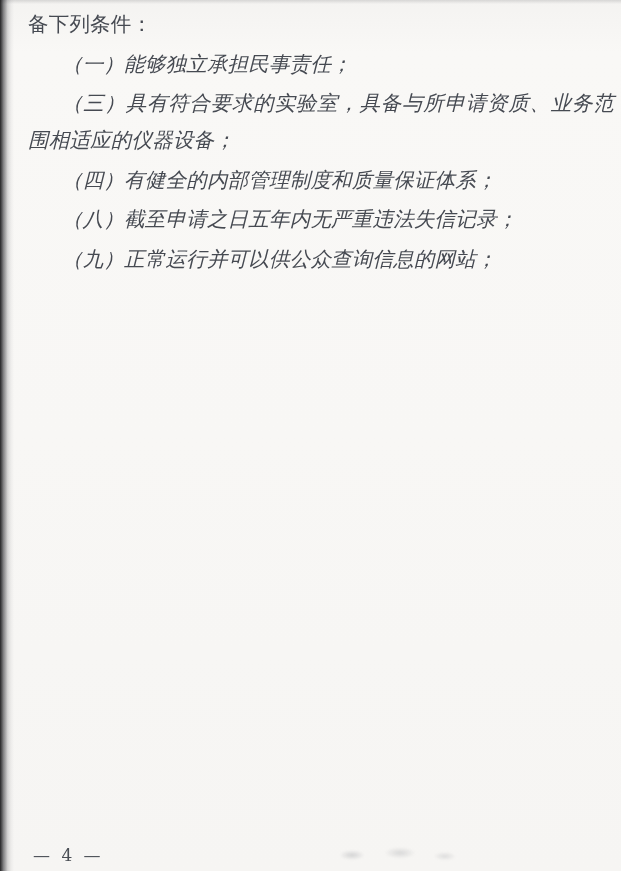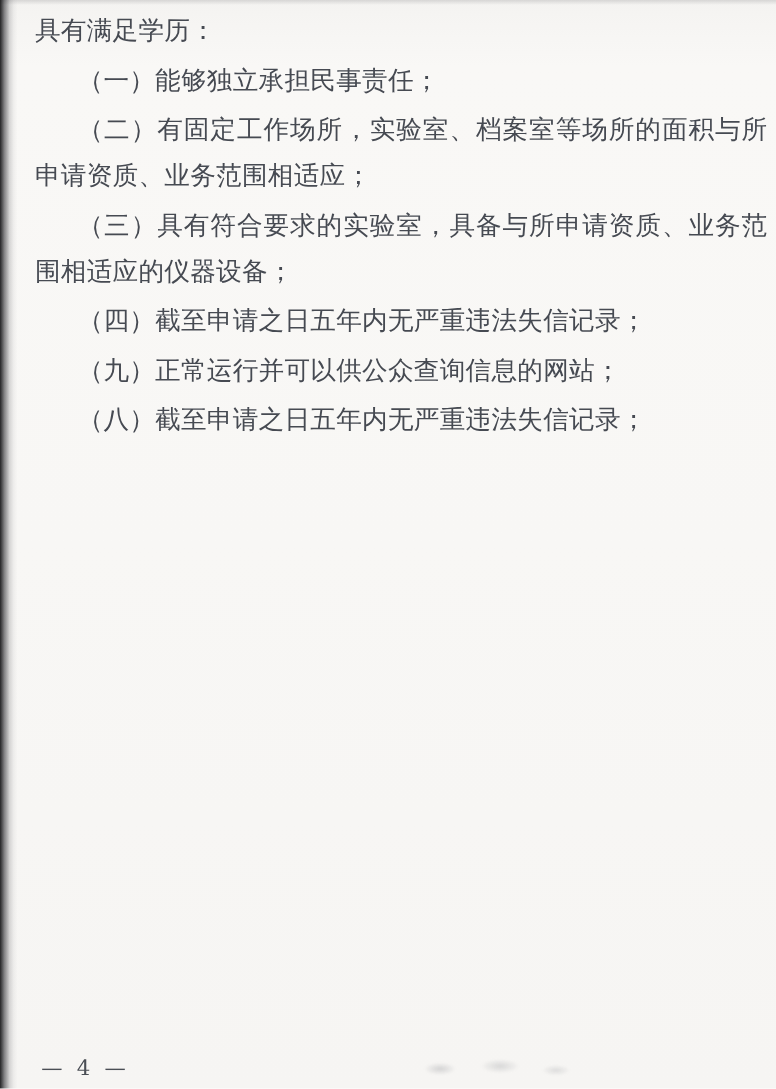--- a/index.html
+++ b/index.html
@@ -61,20 +61,21 @@
     text-align: justify;
     letter-spacing: 0.2px;
     z-index: 2;
   }
   .doc-body p.para {
     margin: 0;
     padding: 0;
   }
   .doc-body p.para + p.para {
     margin-top: 2.5px;
+    font-style: italic;
   }
   .doc-body p.para.indent {
     text-indent: 34px;
   }
   .page-number {
     position: absolute;
     left: 33px;
     bottom: 6px;
     font-size: 17px;
     letter-spacing: 3px;
@@ -84,23 +85,22 @@
 </style>
 </head>
 <body>
 
 <div class="page">
   <div class="edge-shadow-left"></div>
   <div class="edge-shadow-top"></div>
   <div class="ghost-smudge"></div>
 
   <div class="doc-body">
-      <p class="para">具有满足学历：</p>
+      <p class="para">备下列条件：</p>
       <p class="para indent">（一）能够独立承担民事责任；</p>
-      <p class="para indent">（二）有固定工作场所，实验室、档案室等场所的面积与所申请资质、业务范围相适应；</p>
       <p class="para indent">（三）具有符合要求的实验室，具备与所申请资质、业务范围相适应的仪器设备；</p>
-      <p class="para indent">（四）截至申请之日五年内无严重违法失信记录；</p>
+      <p class="para indent">（四）有健全的内部管理制度和质量保证体系；</p>
+      <p class="para indent">（八）截至申请之日五年内无严重违法失信记录；</p>
       <p class="para indent">（九）正常运行并可以供公众查询信息的网站；</p>
-      <p class="para indent">（八）截至申请之日五年内无严重违法失信记录；</p>
     </div>
 
   <div class="page-number">— 4 —</div>
 </div>
 
 </body></html>

